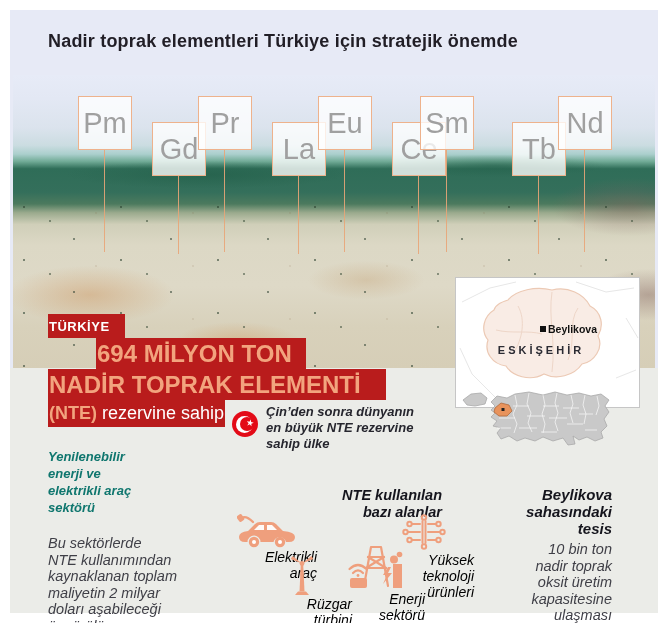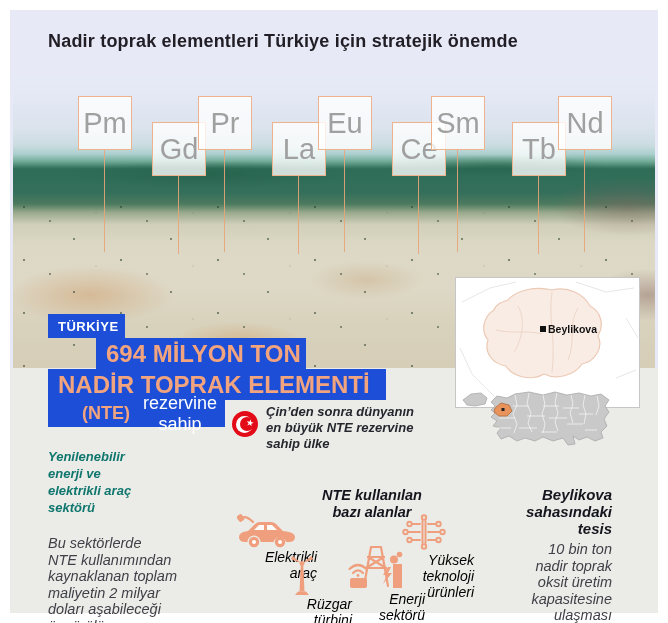--- a/index.html
+++ b/index.html
@@ -41,46 +41,46 @@
   
   .pin{position:absolute;width:52px;z-index:2;}
   .pin .pin-box{width:52px;height:52px;background:rgba(255,255,255,.78);border:1px solid #eeb28c;
     display:flex;align-items:center;justify-content:center;
     font-size:29px;color:#a0a0a0;font-weight:400;}
   .pin .pin-stem{position:absolute;left:26px;width:1px;background:rgba(232,165,120,.9);top:54px;}
   .pin.hi{top:96px;}  .pin.hi .pin-stem{height:102px;}
   .pin.lo{top:122px;margin-left:14px;} .pin.lo .pin-stem{height:78px;}
 
   
-  .nbox{background:#1d4ed8;color:#ffffff;z-index:3;display:flex;align-items:center;padding-left:10px;box-sizing:border-box;text-align:center;}
+  .nbox{background:#b91c1c;color:#ffffff;z-index:3;display:flex;align-items:center;padding-left:1px;box-sizing:border-box;}
   .box-country{left:48px;top:314px;width:77px;height:24px;font-size:13px;font-weight:bold;letter-spacing:.5px;}
   .box-amount{left:48px;top:338px;width:210px;height:31px;font-size:24px;font-weight:bold;color:#f2a47e;margin-left:48px;}
   .box-material{left:48px;top:369px;width:338px;height:31px;font-size:24px;font-weight:bold;color:#f2a47e;}
   .box-abbr{left:48px;top:400px;width:177px;height:27px;font-size:18px;font-weight:bold;}
-  .box-abbr .abbr{color:#f2a47e;margin-left:24px;}
+  .box-abbr .abbr{color:#f2a47e;}
   .box-abbr .suffix{color:#ffffff;margin-left:5px;font-weight:400;}
 
   
   .flag{left:232px;top:411px;width:26px;height:26px;background:#e30b17;border-radius:50%;z-index:3;}
   .flag::before{content:"";position:absolute;left:4px;top:4.5px;width:17px;height:17px;background:#fff;border-radius:50%;}
   .flag::after{content:"";position:absolute;left:8px;top:6px;width:14px;height:14px;background:#e30b17;border-radius:50%;}
   .flag-star{position:absolute;left:14px;top:7px;color:#fff;font-size:9px;z-index:2;transform:rotate(12deg);}
   .flag-note{left:266px;top:404px;width:170px;font-size:13px;font-weight:bold;color:#26262e;line-height:16px;z-index:3;}
 
   
   .map-panel{left:455px;top:277px;width:185px;height:131px;background:#ffffff;border:1px solid #c6c6c6;z-index:3;box-sizing:border-box;}
   .map-marker{position:absolute;left:84px;top:45px;font-size:10.5px;font-weight:bold;color:#111;display:flex;align-items:center;gap:2px;}
   .map-marker .sq{width:6px;height:6px;background:#111;display:inline-block;}
   .map-province-label{position:absolute;left:0;top:66px;width:170px;text-align:center;font-size:11px;font-weight:bold;letter-spacing:3px;color:#2b2b33;}
   .turkey-map{left:455px;top:386px;z-index:4;}
 
   
   .col-left-h{left:48px;top:448px;width:160px;font-size:13px;font-weight:bold;color:#0f766e;line-height:17px;}
   .col-left-b{left:48px;top:535px;width:170px;font-size:14.5px;color:#3f3f47;line-height:16.6px;}
-  .usage-heading{left:292px;top:487px;width:160px;text-align:center;font-size:14.5px;font-weight:bold;color:#15151d;line-height:17px;}
+  .usage-heading{left:282px;top:487px;width:160px;text-align:right;font-size:14.5px;font-weight:bold;color:#15151d;line-height:17px;}
   .icon-label{font-size:14px;color:#000000;line-height:16px;text-align:right;}
   .lbl-car{left:217px;top:549px;width:100px;}
   .lbl-turbine{left:252px;top:596px;width:100px;}
   .lbl-energy{left:325px;top:591px;width:100px;}
   .lbl-tech{left:374px;top:552px;width:100px;}
   .icon{z-index:2;}
   .ic-car{left:237px;top:513px;}
   .ic-turbine{left:284px;top:550px;}
   .ic-energy{left:347px;top:542px;}
   .ic-tech{left:401px;top:512px;}
@@ -127,21 +127,21 @@
     <div class="pin-box">
       <span>Eu</span>
     </div>
   </div>
 <div class="pin lo" style="left:378px">
     <div class="pin-stem"></div>
     <div class="pin-box">
       <span>Ce</span>
     </div>
   </div>
-<div class="pin hi" style="left:431px">
+<div class="pin hi" style="left:420px">
     <div class="pin-stem"></div>
     <div class="pin-box">
       <span>Sm</span>
     </div>
   </div>
 <div class="pin lo" style="left:498px">
     <div class="pin-stem"></div>
     <div class="pin-box">
       <span>Tb</span>
     </div>
@@ -183,20 +183,21 @@
       <path d="M62 28 C70 42 66 62 58 74"></path>
       <path d="M96 14 C92 40 100 62 96 94"></path>
       <path d="M122 30 C112 44 120 64 112 82"></path>
       <path d="M40 52 C56 56 72 52 86 56"></path>
     </g>
   </svg>
   <div class="map-marker">
     <span class="sq"></span>
     <span>Beylikova</span>
   </div>
+  <div class="map-province-label">ESKİŞEHİR</div>
 </div>
 
 <svg class="abs turkey-map" width="158" height="64" viewBox="0 0 158 64">
   <polygon points="8,14 16,8 26,7 32,12 30,18 20,20 12,19" fill="#c9c9c9" stroke="#a9a9a9" stroke-width="0.8"></polygon>
   <polygon points="36,24 40,20 36,16 42,10 52,12 60,8 74,6 88,9 100,6 112,9 124,7 136,10 146,8 154,14 150,20 154,26 149,33 152,40 146,46 148,52 140,55 132,51 124,54 118,50 120,58 113,59 108,52 98,55 88,51 80,55 70,52 62,55 54,50 46,53 42,47 46,42 38,40 42,35 36,31 40,27" fill="#c9c9c9" stroke="#a9a9a9" stroke-width="0.8"></polygon>
   <g stroke="#ffffff" stroke-width="0.7" fill="none" opacity="0.9">
     <path d="M60 9 l2 10 -4 9 4 10 -3 9"></path>
     <path d="M74 7 l-2 11 4 9 -3 10 4 9"></path>
     <path d="M88 9 l2 10 -3 9 3 10 -2 9"></path>
     <path d="M102 7 l-2 10 3 10 -3 9 3 9"></path>

